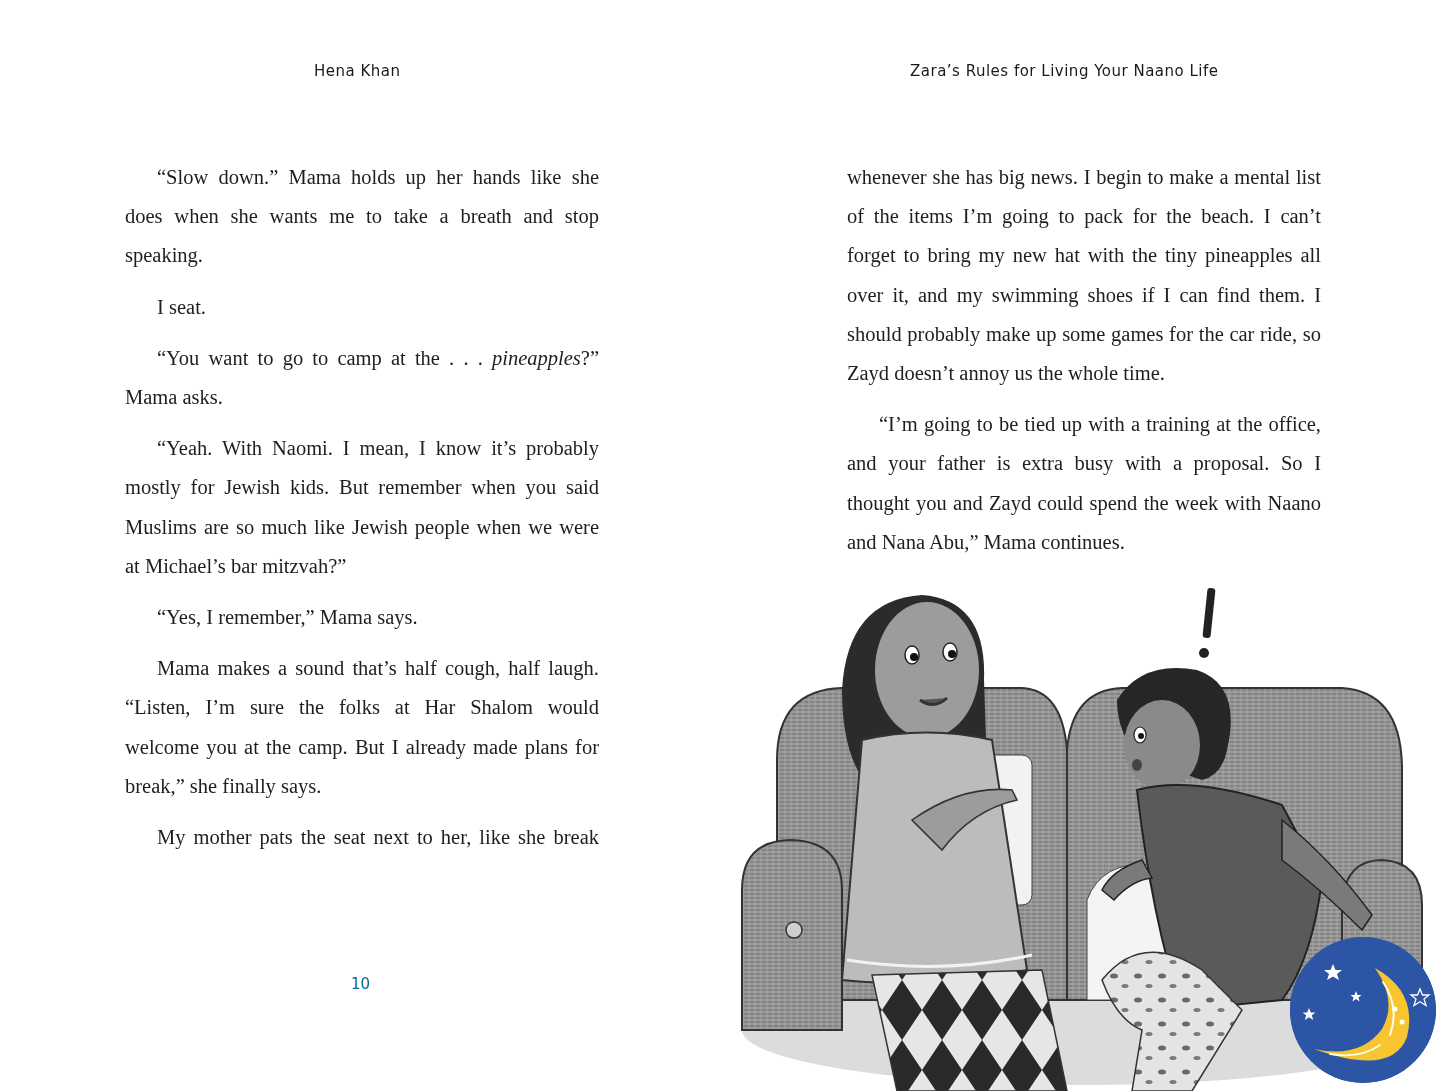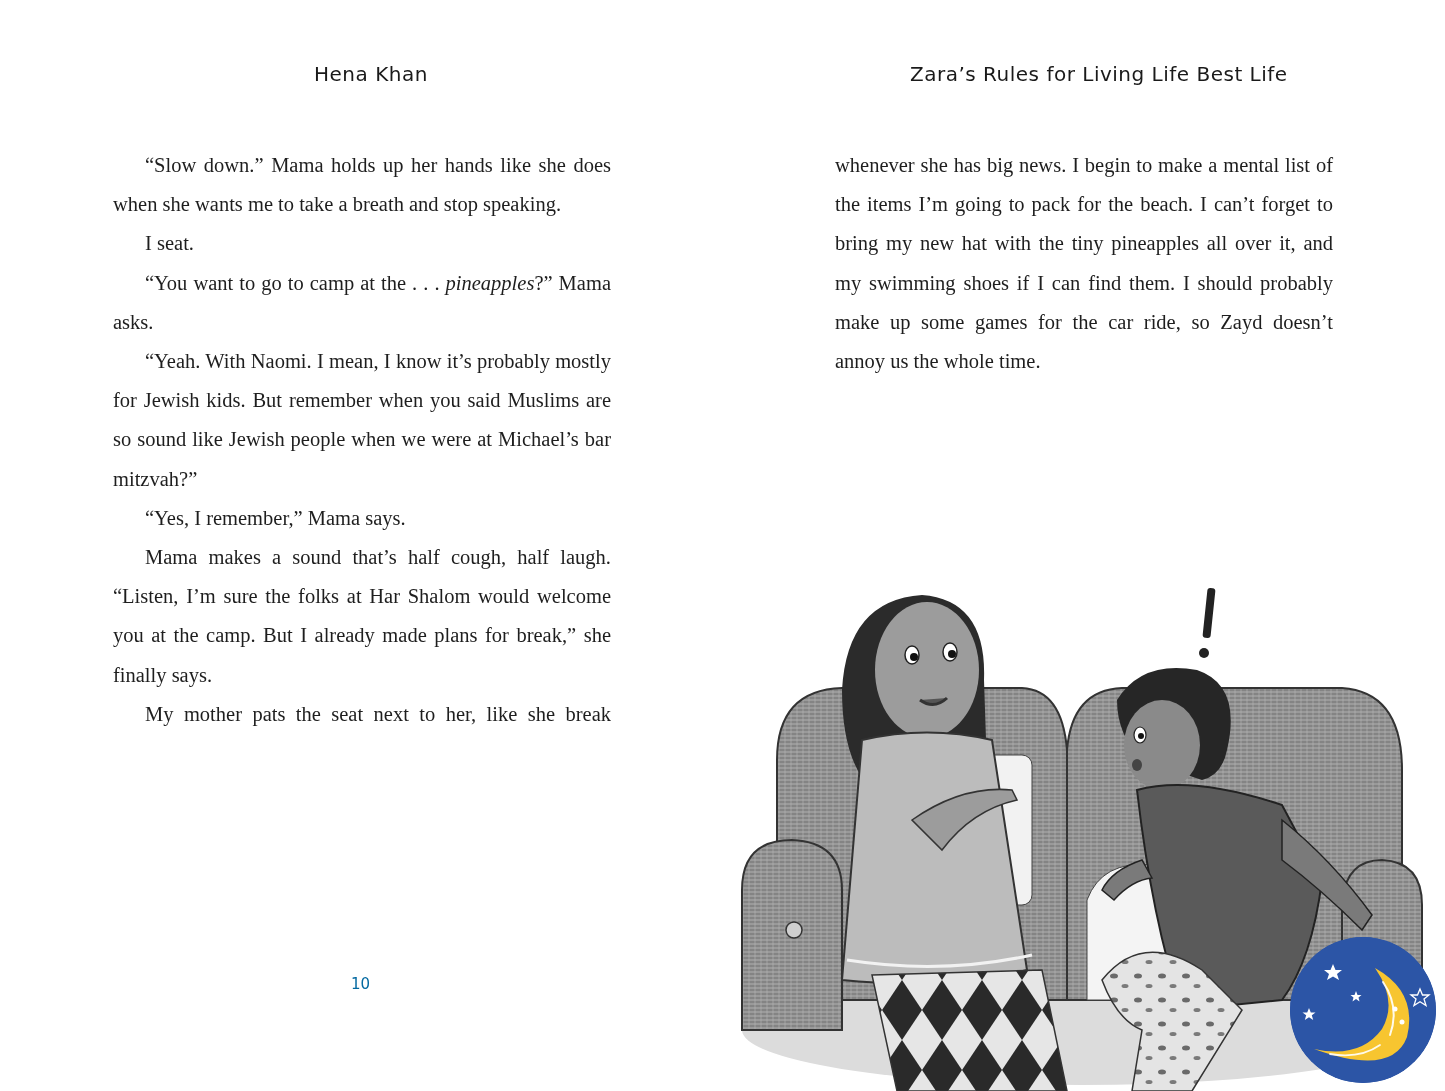--- a/index.html
+++ b/index.html
@@ -2,33 +2,33 @@
 <html><head>
   <meta charset="utf-8">
   <style>
     html, body { margin: 0; padding: 0; background: #ffffff; }
     body { width: 1445px; height: 1091px; position: relative; overflow: hidden; color: #1e1e1e; }
     .page { position: absolute; top: 0; height: 1091px; }
     .page-left { left: 0; width: 722px; }
     .page-right { left: 722px; width: 723px; }
     .running-head {
       position: absolute; top: 62px;
-      font-family: "DejaVu Sans", sans-serif; font-size: 20px; letter-spacing: 0.5px;
+      font-family: "DejaVu Sans", sans-serif; font-size: 15px; letter-spacing: 0.5px;
       color: #1a1a1a; white-space: nowrap; text-align: center;
     }
     .page-left .running-head { left: 314px; }
     .page-right .running-head { left: 188px; }
     .text-block {
       position: absolute; width: 498px;
       font-family: "Liberation Serif", "DejaVu Serif", serif; font-size: 20.5px;
       line-height: 39.2px; color: #1e1e1e;
     }
     .page-left .text-block { left: 113px; top: 146px; }
     .page-right .text-block { left: 113px; top: 146px; }
-    .para { margin: 0; text-align: justify; text-indent: 32px; }
+    .para { margin: 12px; text-align: justify; text-indent: 32px; }
     .para.no-indent { text-indent: 0; }
     .para.last-justify { text-align-last: justify; }
     .para em { font-style: italic; }
     .folio {
       position: absolute; top: 975px; left: 351px;
       font-family: "DejaVu Sans", sans-serif; font-size: 15px; color: #0369a1;
     }
     .illustration {
       position: absolute; left: 0; top: 560px; width: 723px; height: 531px;
     }
@@ -39,32 +39,33 @@
   </style>
 </head>
 <body>
 
 <div class="page page-left">
   <div class="running-head">Hena Khan</div>
   <div class="text-block">
     <p class="para">“Slow down.” Mama holds up her hands like she does when she wants me to take a breath and stop speaking.</p>
     <p class="para">I seat.</p>
     <p class="para"><span>“You want to go to camp at the . . . </span><em>pineapples</em><span>?” Mama asks.</span></p>
-    <p class="para">“Yeah. With Naomi. I mean, I know it’s probably mostly for Jewish kids. But remember when you said Muslims are so sound like Jewish people when we were at Michael’s bar mitzvah?”</p>
+    <p class="para">“Yeah. With Naomi. I mean, I know it’s probably mostly for Jewish kids. But remember when you said Muslims are so much like Jewish people when we were at Michael’s bar mitzvah?”</p>
     <p class="para">“Yes, I remember,” Mama says.</p>
     <p class="para">Mama makes a sound that’s half cough, half laugh. “Listen, I’m sure the folks at Har Shalom would welcome you at the camp. But I already made plans for break,” she finally says.</p>
     <p class="para last-justify">My mother pats the seat next to her, like she break</p>
   </div>
   <div class="folio">10</div>
 </div>
 
 <div class="page page-right">
-  <div class="running-head">Zara’s Rules for Living Life Best Life</div>
+  <div class="running-head">Zara’s Rules for Living Your Naano Life</div>
   <div class="text-block">
     <p class="para no-indent">whenever she has big news. I begin to make a mental list of the items I’m going to pack for the beach. I can’t forget to bring my new hat with the tiny pineapples all over it, and my swimming shoes if I can find them. I should prob­ably make up some games for the car ride, so Zayd doesn’t annoy us the whole time.</p>
+    <p class="para">“I’m going to be tied up with a training at the office, and your father is extra busy with a proposal. So I thought you and Zayd could spend the week with Naano and Nana Abu,” Mama continues.</p>
   </div>
 
   <div class="illustration">
     <svg width="723" height="531" viewBox="0 0 723 531">
       <defs>
         <pattern id="weave" width="6" height="4" patternUnits="userSpaceOnUse">
           <rect width="6" height="4" fill="#9a9a9a"></rect>
           <path d="M0 2 H6" stroke="#6e6e6e" stroke-width="1"></path>
           <path d="M3 0 V4" stroke="#b4b4b4" stroke-width="0.6"></path>
         </pattern>

